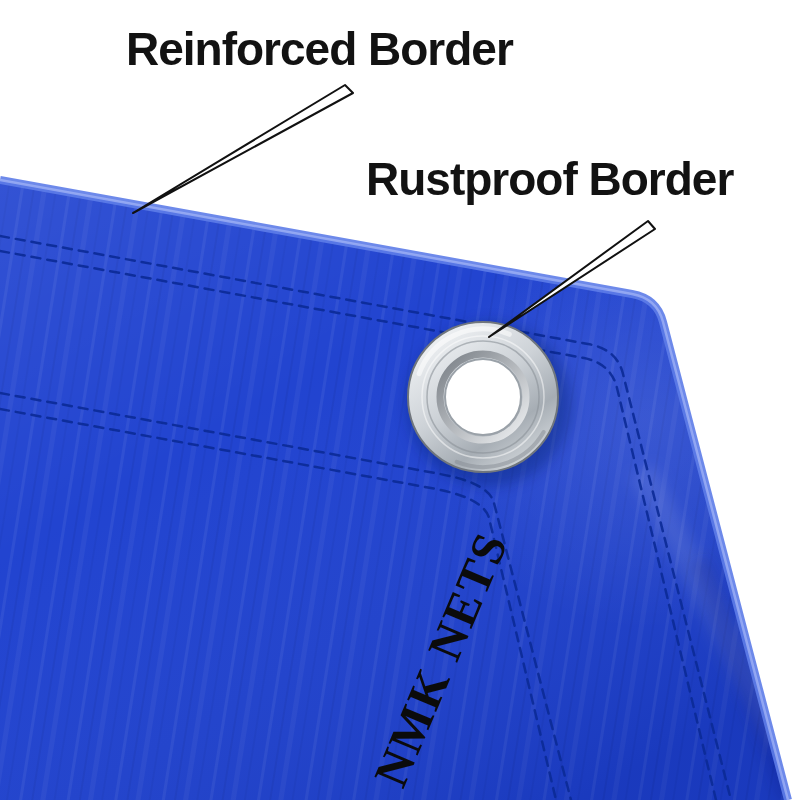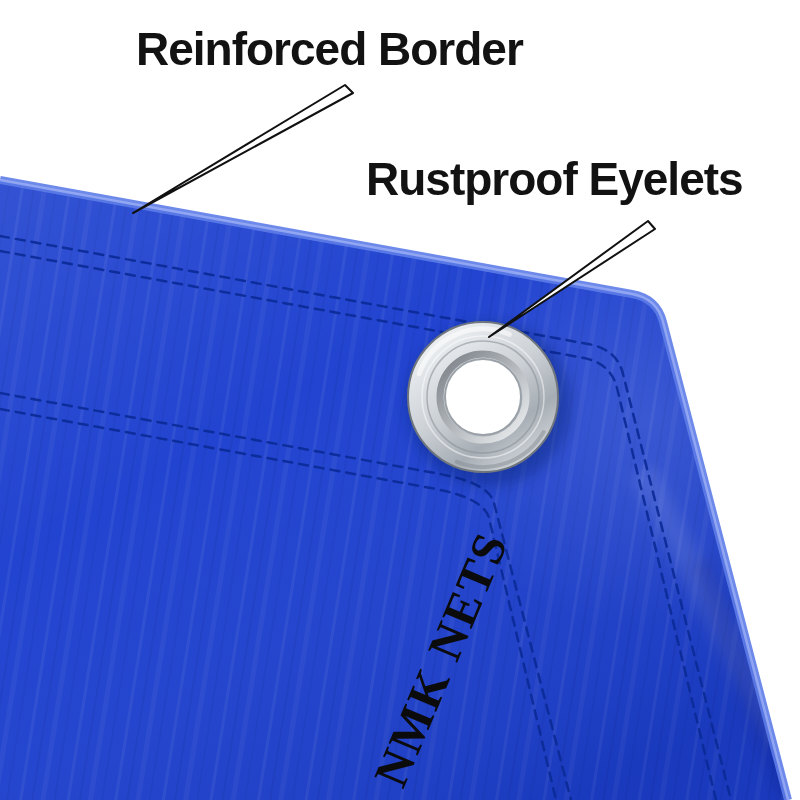--- a/index.html
+++ b/index.html
@@ -13,21 +13,21 @@
   .callout{
     position:absolute;
     font-family:"Liberation Sans",sans-serif;
     font-weight:700;
     font-size:46px;
     letter-spacing:-1px;
     color:var(--label-text,#121212);
     white-space:nowrap;
     z-index:5;
   }
-  #callout-border{left:136px;top:22px;text-align:right;}
+  #callout-border{left:126px;top:22px;text-align:right;}
   #callout-eyelets{left:366px;top:152px;}
 </style>
 </head>
 <body>
 
 <div class="stage">
 
   <svg width="800" height="800" viewBox="0 0 800 800">
     <defs>
       <clipPath id="tarpClip">
@@ -103,15 +103,15 @@
     </g>
 
     <text transform="translate(403 790) rotate(-67)" style="font-family:'Liberation Serif',serif;font-weight:700;font-size:48px;letter-spacing:2px;fill:var(--brand-text-color,#0b0b0b)">NMK NETS</text>
 
     <polygon points="133,213 345,85 353,93" style="fill:var(--arrow-fill,#ffffff);stroke:var(--arrow-outline,#111111)" stroke-width="2" stroke-linejoin="round"></polygon>
     <polygon points="489,337 648,221 655,229" style="fill:var(--arrow-fill,#ffffff);stroke:var(--arrow-outline,#111111)" stroke-width="2" stroke-linejoin="round"></polygon>
   </svg>
 
   <div class="callout" id="callout-border">Reinforced Border</div>
 
-  <div class="callout" id="callout-eyelets">Rustproof Eyelets</div>
+  <div class="callout" id="callout-eyelets">Rustproof Border</div>
 
 </div>
 
 </body></html>

